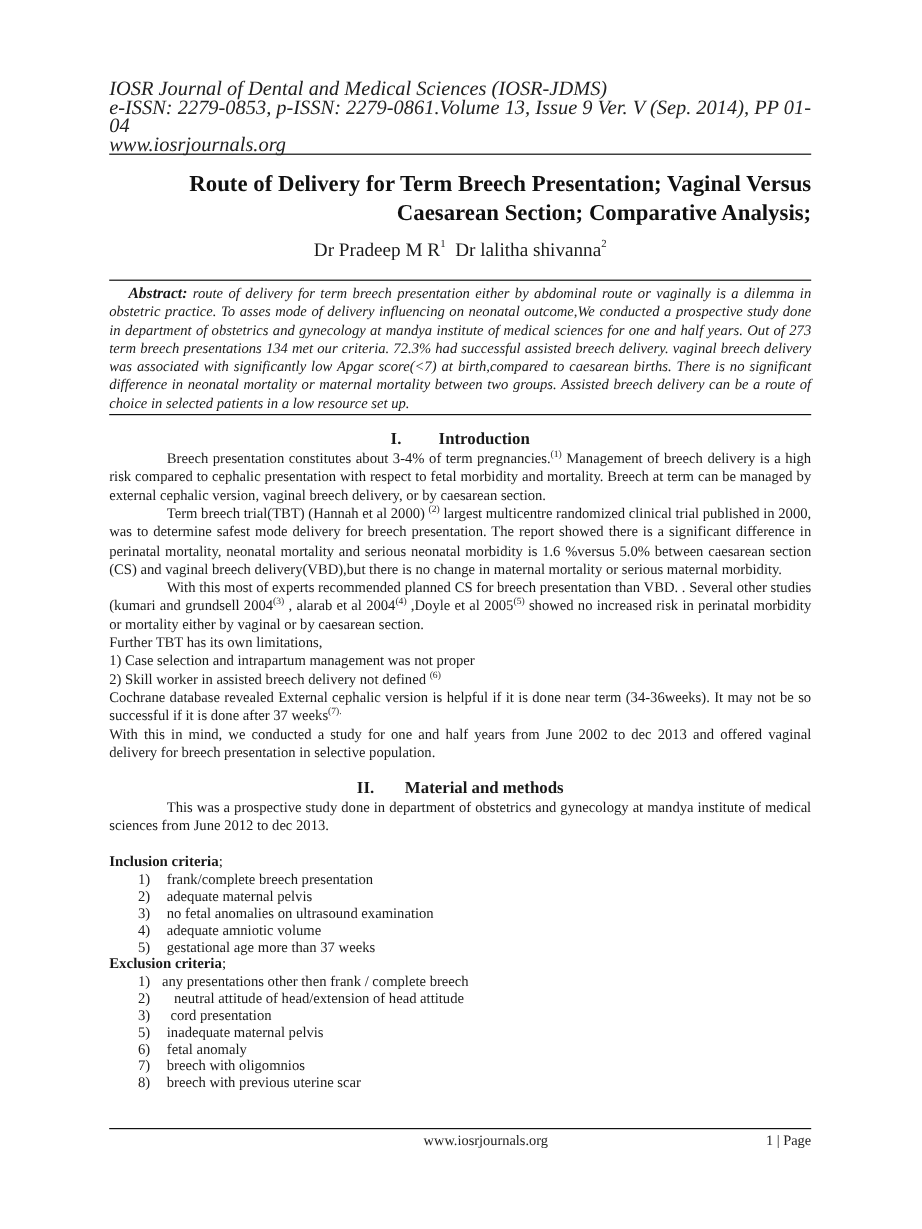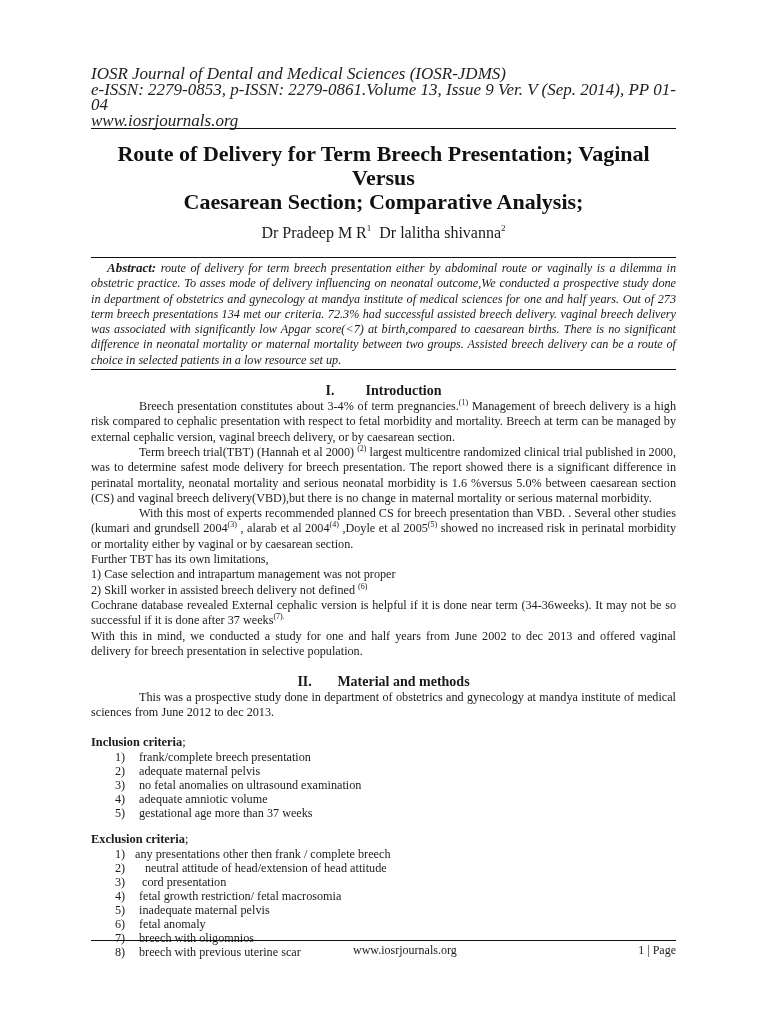--- a/index.html
+++ b/index.html
@@ -1,21 +1,21 @@
 <!DOCTYPE html>
 <html><head>
 <meta charset="utf-8">
 <style>
   html, body { margin: 0; padding: 0; background: #ffffff; }
   body { width: 768px; height: 1024px; position: relative; overflow: hidden;
          font-family: "Liberation Serif", "DejaVu Serif", serif; color: #1a1a1a; }
   .page { position: absolute; left: 91px; top: 66px; width: 585px; }
   .journal-header { font-style: italic; font-size: 17px; line-height: 15.5px; color: #222; }
   .rule { border-top: 1.6px solid #111; width: 585px; }
-  .title { margin-top: 13px; text-align: center; font-weight: bold; font-size: 22px; line-height: 24px; color: #111; }
+  .title { margin-top: 13px; text-align: right; font-weight: bold; font-size: 19px; line-height: 24px; color: #111; }
   .authors { text-align: center; font-size: 16px; margin-top: 9px; line-height: 20px; }
   .authors sup { font-size: 9px; vertical-align: 7px; line-height: 0; }
   .abstract { margin-top: 14px; border-top: 1.6px solid #111; border-bottom: 1.6px solid #111;
               padding: 2px 0 1px 0; font-style: italic; font-size: 12.2px; line-height: 15.3px;
               text-align: justify; text-align-last: left; }
   .abstract .abs-label { font-weight: bold; font-size: 13px; margin-left: 16px; }
   .section-heading { text-align: center; font-weight: bold; font-size: 14px; line-height: 17px; margin-top: 12px; }
   .section-heading .num { display: inline-block; width: 40px; text-align: left; }
   .body-text { font-size: 12.2px; line-height: 15.3px; text-align: justify; }
   .body-text p { margin: 0; }
@@ -84,28 +84,27 @@
     <span>Inclusion criteria</span><span style="font-weight:normal">;</span>
   </div>
   <ol class="crit-list">
     <li><span class="n">1)</span><span>frank/complete breech presentation</span></li>
     <li><span class="n">2)</span><span>adequate maternal pelvis</span></li>
     <li><span class="n">3)</span><span>no fetal anomalies on ultrasound examination</span></li>
     <li><span class="n">4)</span><span>adequate amniotic volume</span></li>
     <li><span class="n">5)</span><span>gestational age more than 37 weeks</span></li>
   </ol>
 
-  <div class="subhead" style="margin-top:12px">
+  <div class="subhead" style="margin-top:0">
     <span>Exclusion criteria</span><span style="font-weight:normal">;</span>
   </div>
   <ol class="crit-list">
     <li><span class="n" style="width:20px">1)</span><span>any presentations other then frank / complete breech</span></li>
     <li><span class="n" style="width:30px">2)</span><span>neutral attitude of head/extension of head attitude</span></li>
     <li><span class="n" style="width:27px">3)</span><span>cord presentation</span></li>
-    <li><span class="n">4)</span><span>fetal growth restriction/ fetal macrosomia</span></li>
     <li><span class="n">5)</span><span>inadequate maternal pelvis</span></li>
     <li><span class="n">6)</span><span>fetal anomaly</span></li>
     <li><span class="n">7)</span><span>breech with oligomnios</span></li>
     <li><span class="n">8)</span><span>breech with previous uterine scar</span></li>
   </ol>
 </div>
 
 <div class="footer">
   <div class="footer-row">
     <span class="footer-site">www.iosrjournals.org</span>

